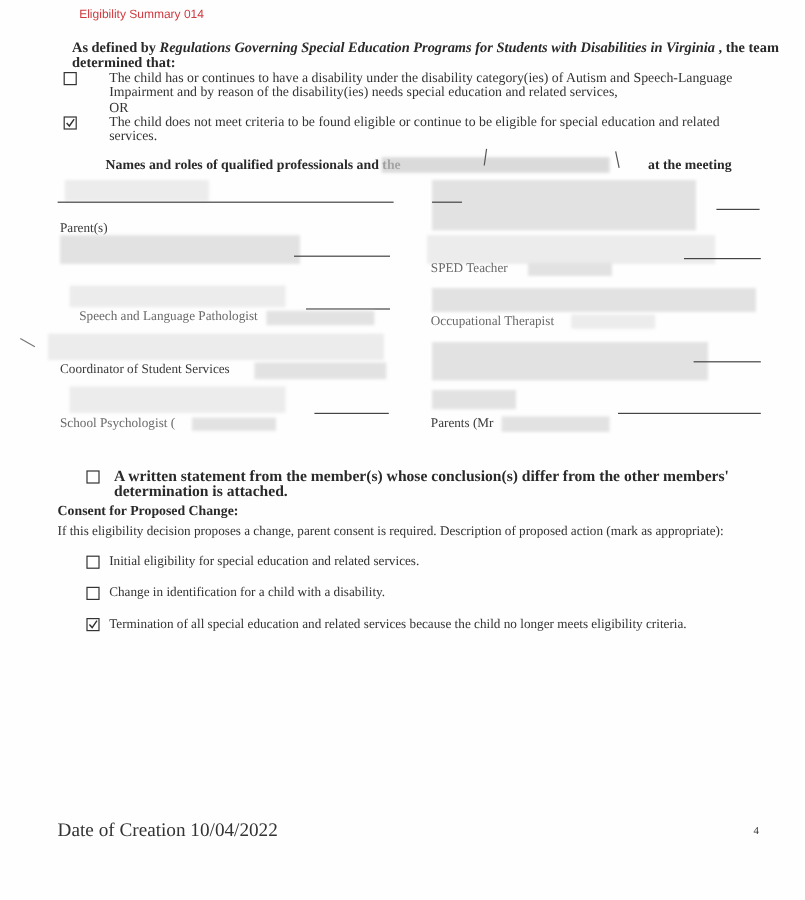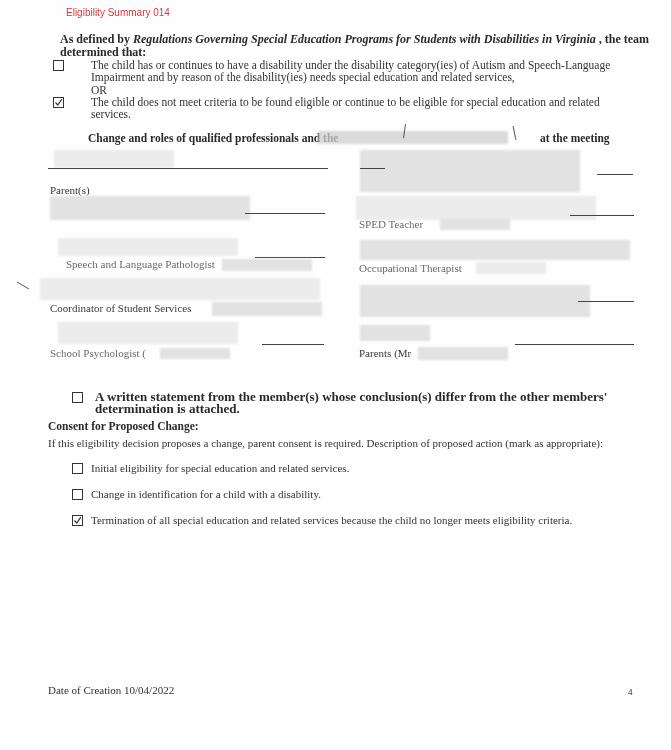--- a/index.html
+++ b/index.html
@@ -44,21 +44,21 @@
       font-size: 13px; font-weight: bold; line-height: 12px; color: #2a2a2a;
     }
     .written .cb { left: 0; top: 1px; }
     .consent-title { position: absolute; left: 48px; top: 420px; font-size: 11.5px; font-weight: bold; color: #2a2a2a; }
     .consent-desc { position: absolute; left: 48px; top: 437px; width: 590px; font-size: 11px; line-height: 12px; color: #333; }
     .action { position: absolute; left: 72px; font-size: 11px; color: #333; white-space: nowrap; }
     .action .label { position: absolute; left: 19px; top: -1px; }
     .consent-line { position: absolute; left: 48px; top: 549px; font-size: 11px; color: #333; white-space: nowrap; }
     .inline-cb { display: inline-block; width: 9px; height: 9px; border: 1px solid #333; vertical-align: -1px; position: relative; margin: 0 2px 0 1px; }
     .inline-cb svg { position: absolute; left: 0; top: 0; width: 9px; height: 9px; }
-    .footer-date { position: absolute; left: 48px; top: 684px; font-size: 11px; color: #333; }
+    .footer-date { position: absolute; left: 48px; top: 684px; font-size: 16px; color: #333; }
     .page-num { position: absolute; left: 628px; top: 687px; font-size: 9px; color: #333; }
     .scan-mark { position: absolute; left: 16px; top: 285px; width: 14px; height: 1px; background: #777; transform: rotate(30deg); }
   </style>
 </head>
 <body>
 
 <div class="page">
 
   <div class="header-label">Eligibility Summary 014</div>
 
@@ -71,21 +71,21 @@
   <div class="opt" style="left:91px; top:84px;">OR</div>
 
   <div class="cb" style="left:53px; top:97px;">
     <svg viewBox="0 0 9 9">
         <path d="M1.5 4.5 L3.8 7 L7.8 1.2" stroke="#333" stroke-width="1.2" fill="none"></path>
       </svg>
   </div>
   <div class="opt" style="left:91px; top:96px; width:540px;">The child does not meet criteria to be found eligible or continue to be eligible for special education and related services.</div>
 
   <div class="names-heading">
-    <span>Change and roles of qualified professionals and the </span>
+    <span>Names and roles of qualified professionals and the </span>
   </div>
   <div class="blur mid" style="left:318px; top:131px; width:190px; height:13px;"></div>
   <div class="names-heading" style="left:540px;">at the meeting</div>
   <div class="pen" style="left:404px; top:124px; height:14px; transform:rotate(8deg);"></div>
   <div class="pen" style="left:514px; top:126px; height:14px; transform:rotate(-12deg);"></div>
 
   <div class="blur light" style="left:54px; top:150px; width:120px; height:18px;"></div>
   <div class="rule" style="left:48px; top:168px; width:280px;"></div>
   <div class="role" style="left:50px; top:184px;">Parent(s)</div>
 

